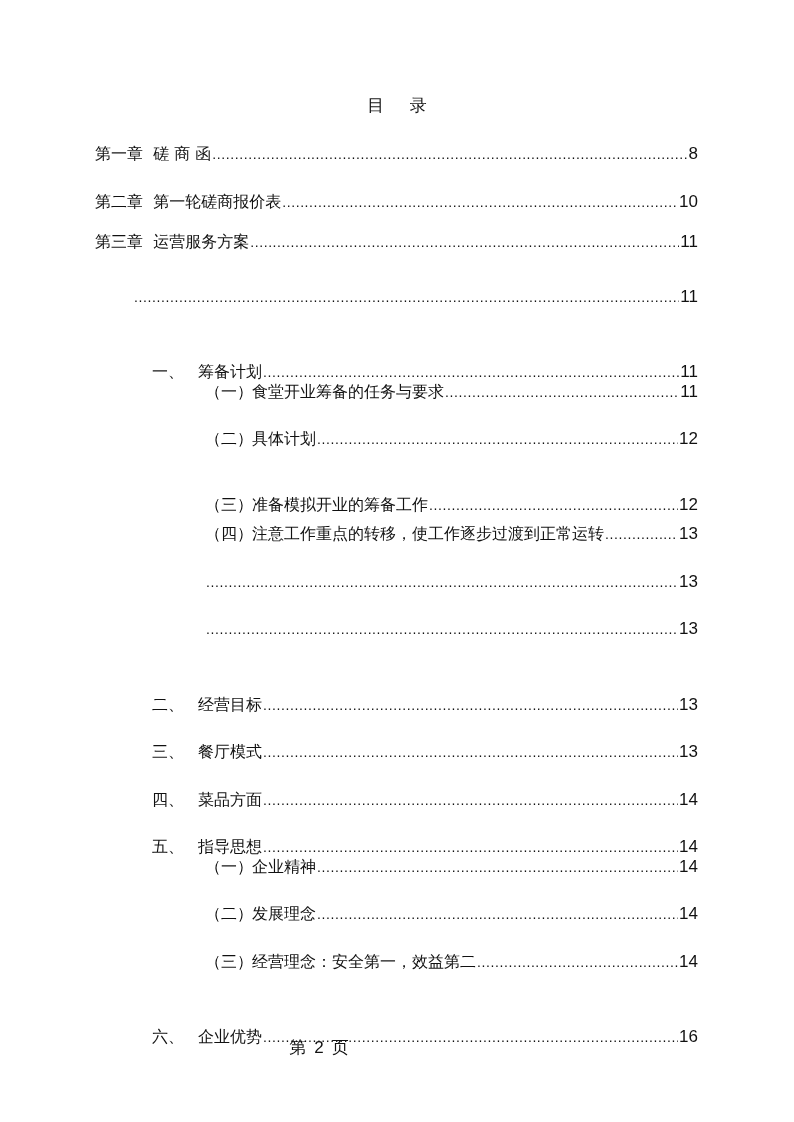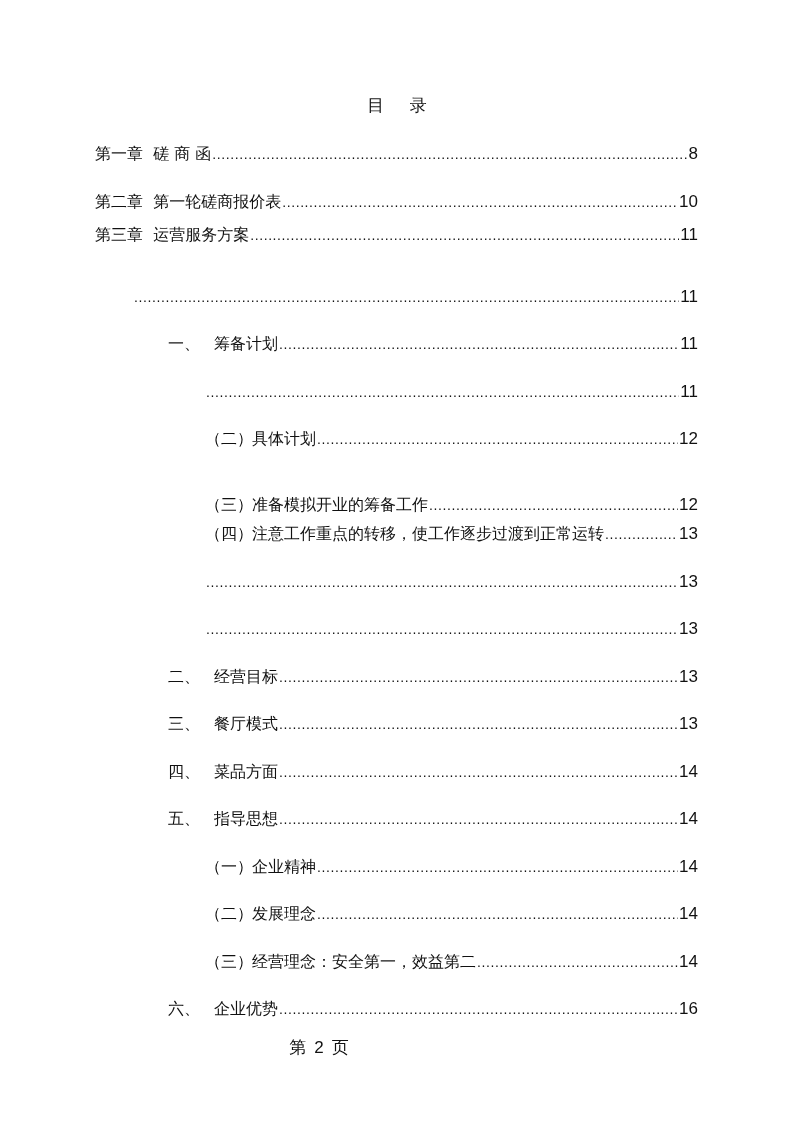--- a/index.html
+++ b/index.html
@@ -12,21 +12,21 @@
          font-size: 16px; line-height: 24px; right: 96px; }
   .row .label { white-space: nowrap; flex: 0 0 auto; }
   .row .num { white-space: nowrap; flex: 0 0 auto; font-family: "Liberation Sans", sans-serif; font-size: 17px; }
   .row .leader { flex: 1 1 auto; overflow: hidden; white-space: nowrap; margin: 0 1px;
                  font-family: "Liberation Sans", sans-serif; font-size: 14px; letter-spacing: 0.6px;
                  line-height: 20px; }
   .row .leader::after { content: "......................................................................................................................................................................................................"; }
   .prefix { display: inline-block; }
   .lvl1 { left: 95px; }
   .lvl2 { left: 133px; }
-  .lvl3 { left: 168px; }
+  .lvl3 { left: 152px; margin-top: 28px; }
   .lvl3 .prefix { width: 46px; }
   .lvl4 { left: 205px; }
   .lvl4 .prefix { width: 47px; }
   .footer { position: absolute; top: 1036px; left: 0; width: 638px; text-align: center; font-size: 17px; }
   .footer .pn { font-family: "Liberation Sans", sans-serif; margin: 0 8px; }
 </style>
 </head>
 <body>
 
 <div class="title">目 录</div>
@@ -35,35 +35,36 @@
   <div class="row lvl1" style="top:0px">
     <span class="label"><span>第一章</span>&nbsp;&nbsp;<span>磋 商 函</span></span>
     <span class="leader"></span>
     <span class="num">8</span>
   </div>
   <div class="row lvl1" style="top:47.5px">
     <span class="label"><span>第二章</span>&nbsp;&nbsp;<span>第一轮磋商报价表</span></span>
     <span class="leader"></span>
     <span class="num">10</span>
   </div>
-  <div class="row lvl1" style="top:81px">
+  <div class="row lvl1" style="top:88px">
     <span class="label"><span>第三章</span>&nbsp;&nbsp;<span>运营服务方案</span></span>
     <span class="leader"></span>
     <span class="num">11</span>
   </div>
   <div class="row lvl2" style="top:142.5px">
     <span class="leader"></span>
     <span class="num">11</span>
   </div>
   <div class="row lvl3" style="top:190px">
     <span class="label"><span class="prefix">一、</span><span>筹备计划</span></span>
     <span class="leader"></span>
     <span class="num">11</span>
   </div>
   <div class="row lvl4" style="top:237.5px">
+    <span class="label"><span class="prefix">（一）</span><span>食堂开业筹备的任务与要求</span></span>
     <span class="leader"></span>
     <span class="num">11</span>
   </div>
   <div class="row lvl4" style="top:285px">
     <span class="label"><span class="prefix">（二）</span><span>具体计划</span></span>
     <span class="leader"></span>
     <span class="num">12</span>
   </div>
   <div class="row lvl4" style="top:351px">
     <span class="label"><span class="prefix">（三）</span><span>准备模拟开业的筹备工作</span></span>

